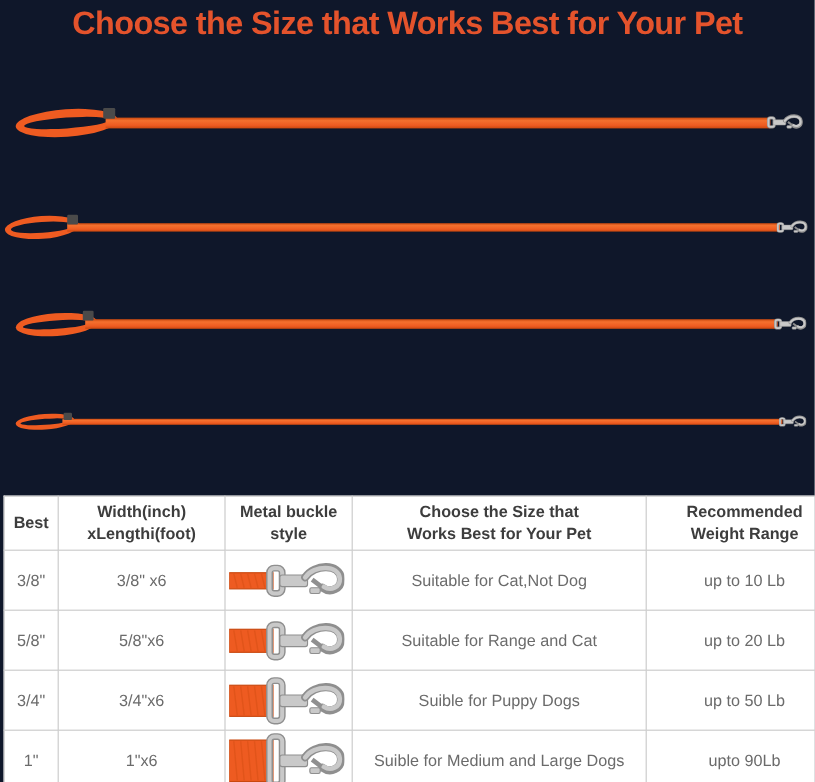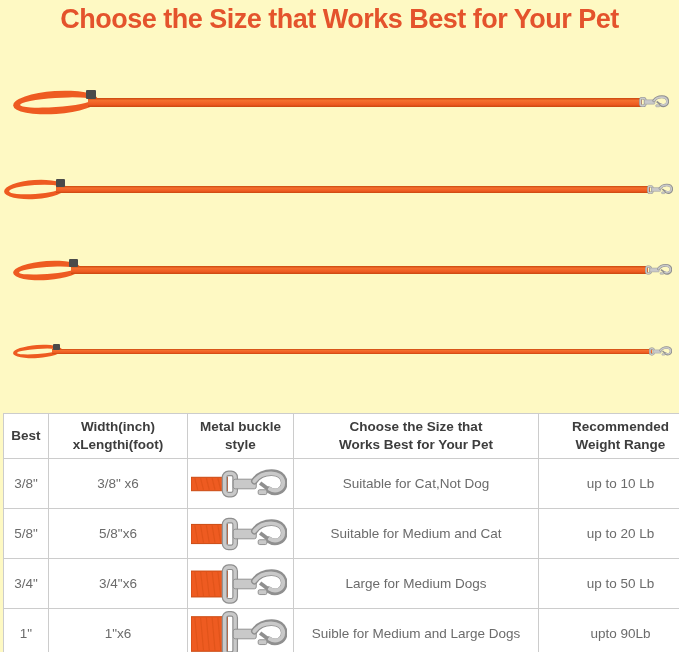--- a/index.html
+++ b/index.html
@@ -1,17 +1,17 @@
 <!DOCTYPE html>
 <html><head>
 <meta charset="utf-8">
 <style>
   html,body{margin:0;padding:0;background:#ffffff;}
   body{width:679px;height:652px;overflow:hidden;font-family:"Liberation Sans",sans-serif;position:relative;}
-  .canvas{position:absolute;left:0;top:0;width:679px;height:652px;background:#fef9c3;}
+  .canvas{position:absolute;left:0;top:0;width:679px;height:652px;background:#0f172a;}
   .title{position:absolute;left:0;top:4px;width:679px;margin:0;text-align:center;
          font-size:27px;font-weight:bold;letter-spacing:-0.5px;}
   #leash-area{position:absolute;left:0;top:0;width:679px;height:405px;}
   .leash{position:absolute;left:0;top:0;width:679px;height:0;}
   .leash-loop{position:absolute;border-radius:50%;transform:rotate(-4deg);}
   .leash-strap{position:absolute;}
   .leash-keeper{position:absolute;border-radius:1px;}
   .leash-hook{position:absolute;line-height:0;}
   table.size-table{position:absolute;left:3px;top:413px;width:674px;border-collapse:collapse;table-layout:fixed;background:#fff;}
   table.size-table th{border:1px solid #cccccc;font-size:13.5px;font-weight:bold;color:#3d3d3d;
@@ -133,21 +133,21 @@
                 <line x1="28" y1="16" x2="31" y2="34" stroke="#C9480F" stroke-opacity="0.35" stroke-width="1.2"></line>
                 <line x1="34" y1="16" x2="37" y2="34" stroke="#C9480F" stroke-opacity="0.35" stroke-width="1.2"></line>
                 <rect x="35" y="11" width="11" height="28" rx="4" fill="none" stroke="#8F8F8F" stroke-width="6"></rect>
                 <rect x="35" y="11" width="11" height="28" rx="4" fill="none" stroke="#C9C9C9" stroke-width="3.5"></rect>
                 <rect x="44" y="20" width="24" height="10" rx="2" fill="#C9C9C9" stroke="#8F8F8F" stroke-width="1"></rect>
                 <path d="M66 22 C74 10 96 10 97 23 C97.5 32 88 36 81 31" fill="none" stroke="#8F8F8F" stroke-width="7" stroke-linecap="round"></path>
                 <path d="M66 22 C74 11 95 11 96 23 C96.5 31 88 34 82 30" fill="none" stroke="#C9C9C9" stroke-width="4" stroke-linecap="round"></path>
                 <path d="M80 30 L72 24" stroke="#8F8F8F" stroke-width="4"></path>
                 <rect x="70" y="31" width="9" height="5" rx="1.5" fill="#C9C9C9" stroke="#8F8F8F" stroke-width="1"></rect>
               </svg></span></td>
-          <td>Suitable for Medium and Cat</td>
+          <td>Suitable for Range and Cat</td>
           <td>up to 20 Lb</td>
         </tr>
         <tr>
           <td>3/4"</td>
           <td>3/4"x6</td>
           <td class="buckle-cell"><span><svg width="96" height="48" viewBox="0 0 100 50" xmlns="http://www.w3.org/2000/svg">
                 <rect x="0" y="11.5" width="38" height="27" fill="#EE5B21" stroke="#C9480F" stroke-width="1"></rect>
                 <line x1="4" y1="12.5" x2="7" y2="37.5" stroke="#C9480F" stroke-opacity="0.35" stroke-width="1.2"></line>
                 <line x1="10" y1="12.5" x2="13" y2="37.5" stroke="#C9480F" stroke-opacity="0.35" stroke-width="1.2"></line>
                 <line x1="16" y1="12.5" x2="19" y2="37.5" stroke="#C9480F" stroke-opacity="0.35" stroke-width="1.2"></line>
@@ -155,21 +155,21 @@
                 <line x1="28" y1="12.5" x2="31" y2="37.5" stroke="#C9480F" stroke-opacity="0.35" stroke-width="1.2"></line>
                 <line x1="34" y1="12.5" x2="37" y2="37.5" stroke="#C9480F" stroke-opacity="0.35" stroke-width="1.2"></line>
                 <rect x="35" y="7.5" width="11" height="35" rx="4" fill="none" stroke="#8F8F8F" stroke-width="6"></rect>
                 <rect x="35" y="7.5" width="11" height="35" rx="4" fill="none" stroke="#C9C9C9" stroke-width="3.5"></rect>
                 <rect x="44" y="20" width="24" height="10" rx="2" fill="#C9C9C9" stroke="#8F8F8F" stroke-width="1"></rect>
                 <path d="M66 22 C74 10 96 10 97 23 C97.5 32 88 36 81 31" fill="none" stroke="#8F8F8F" stroke-width="7" stroke-linecap="round"></path>
                 <path d="M66 22 C74 11 95 11 96 23 C96.5 31 88 34 82 30" fill="none" stroke="#C9C9C9" stroke-width="4" stroke-linecap="round"></path>
                 <path d="M80 30 L72 24" stroke="#8F8F8F" stroke-width="4"></path>
                 <rect x="70" y="31" width="9" height="5" rx="1.5" fill="#C9C9C9" stroke="#8F8F8F" stroke-width="1"></rect>
               </svg></span></td>
-          <td>Large for Medium Dogs</td>
+          <td>Suible for Puppy Dogs</td>
           <td>up to 50 Lb</td>
         </tr>
         <tr>
           <td>1"</td>
           <td>1"x6</td>
           <td class="buckle-cell"><span><svg width="96" height="48" viewBox="0 0 100 50" xmlns="http://www.w3.org/2000/svg">
                 <rect x="0" y="7" width="38" height="36" fill="#EE5B21" stroke="#C9480F" stroke-width="1"></rect>
                 <line x1="4" y1="8" x2="7" y2="42" stroke="#C9480F" stroke-opacity="0.35" stroke-width="1.2"></line>
                 <line x1="10" y1="8" x2="13" y2="42" stroke="#C9480F" stroke-opacity="0.35" stroke-width="1.2"></line>
                 <line x1="16" y1="8" x2="19" y2="42" stroke="#C9480F" stroke-opacity="0.35" stroke-width="1.2"></line>

